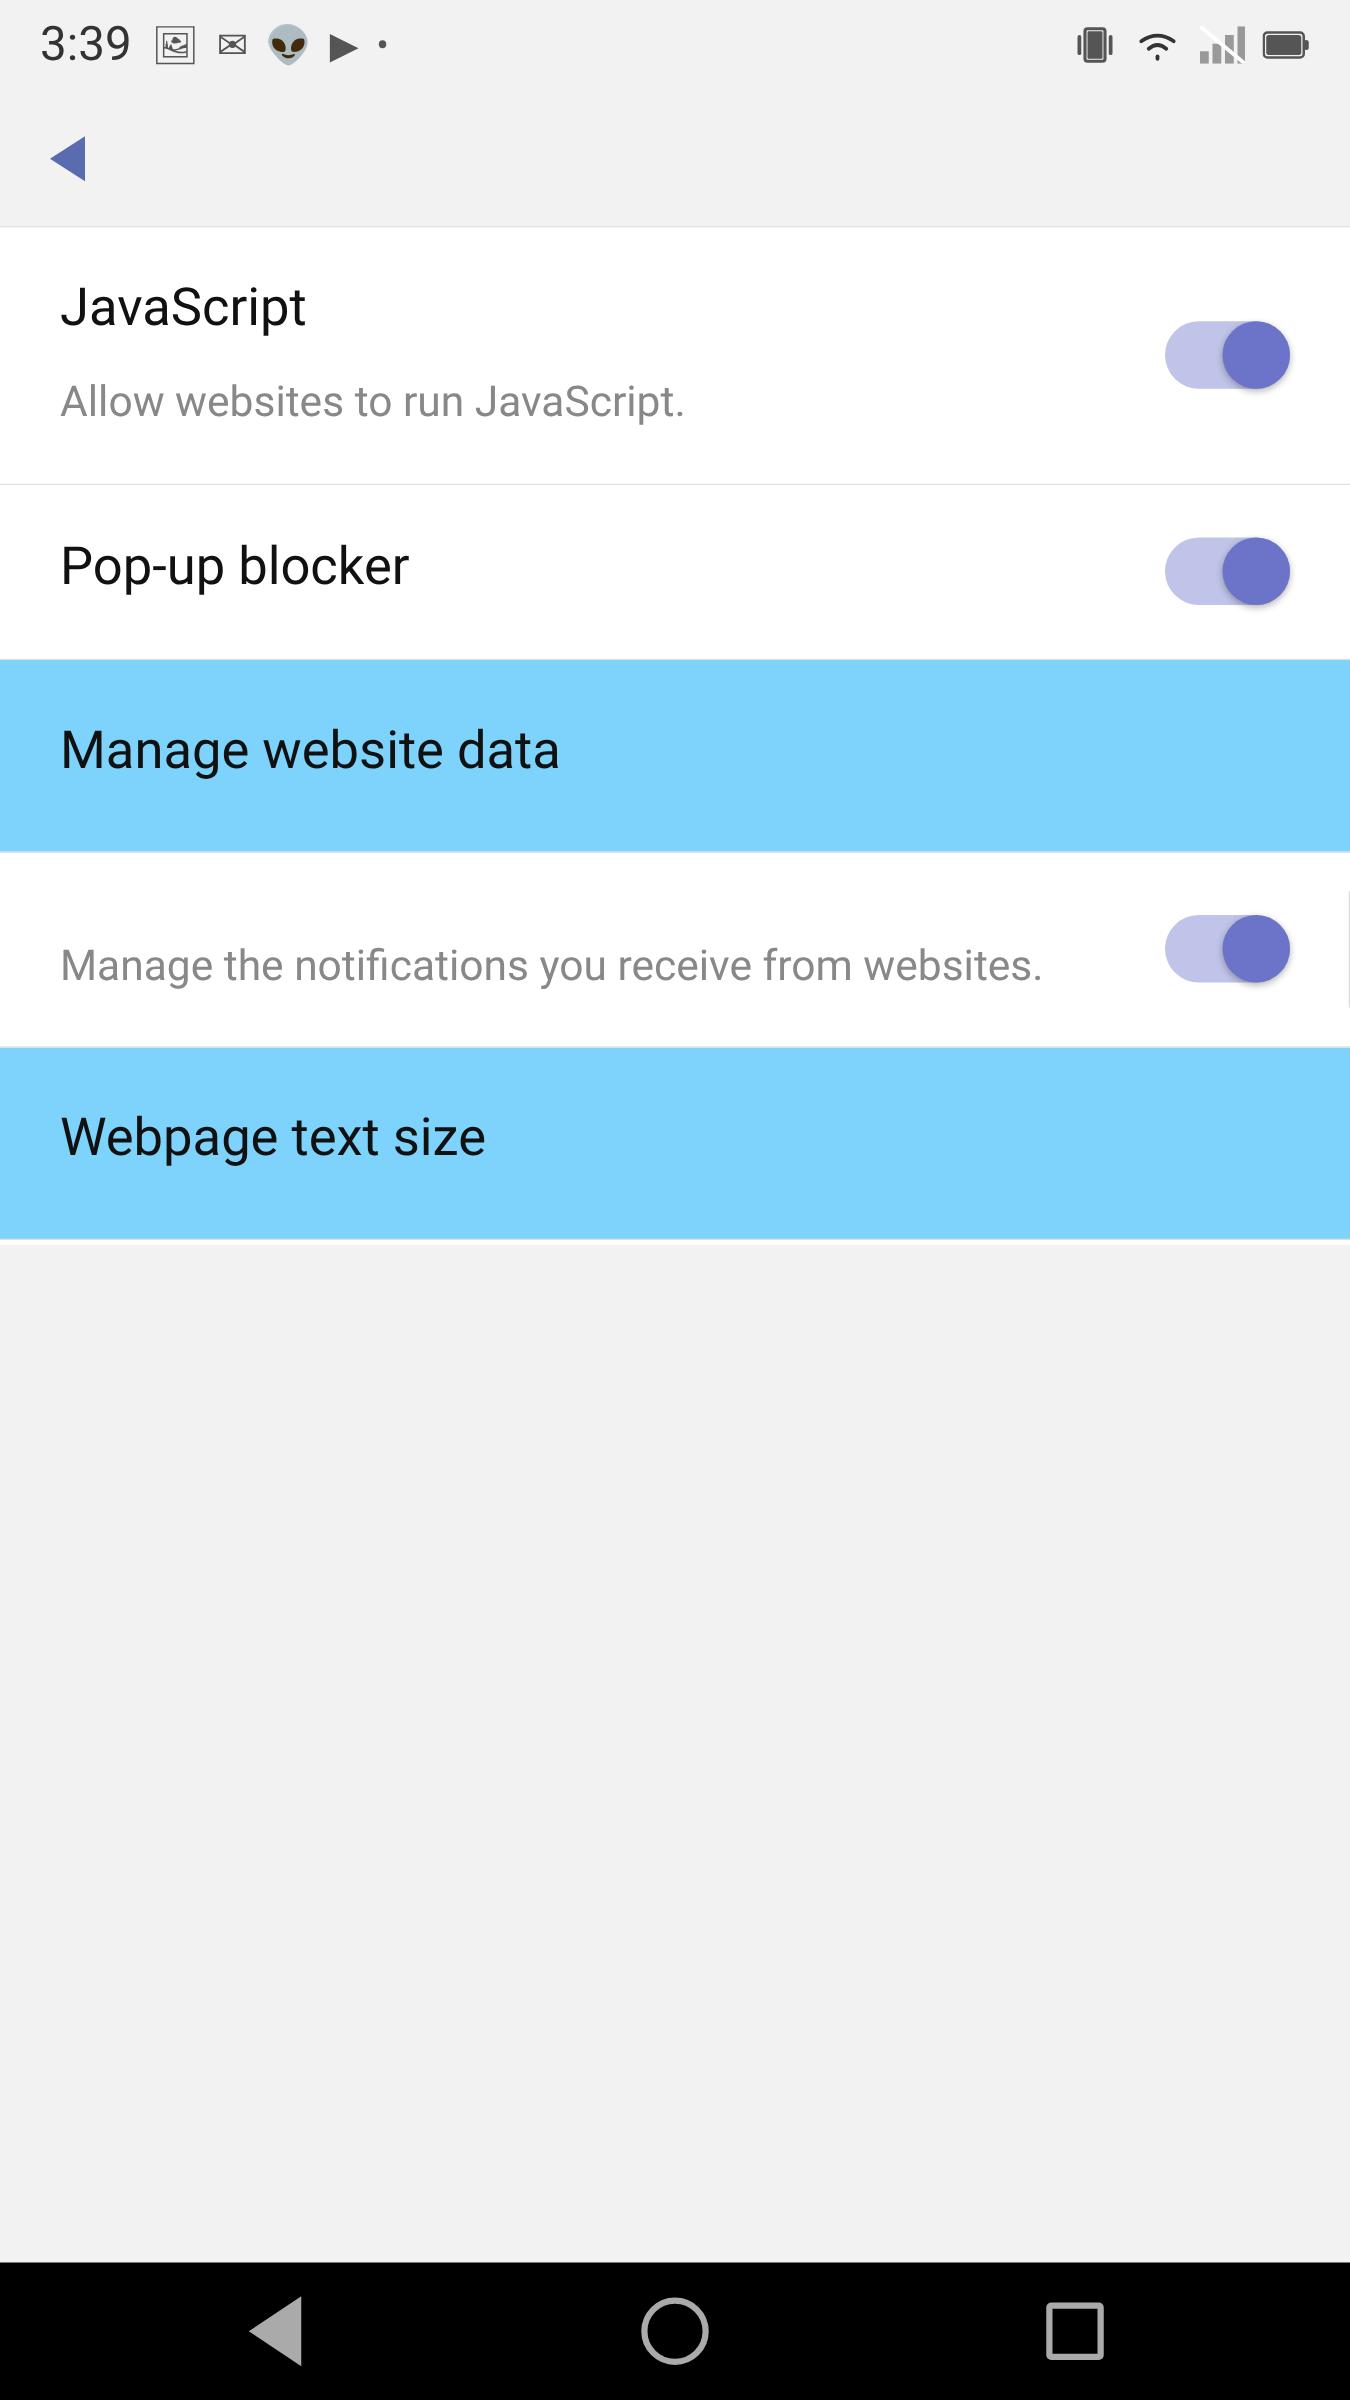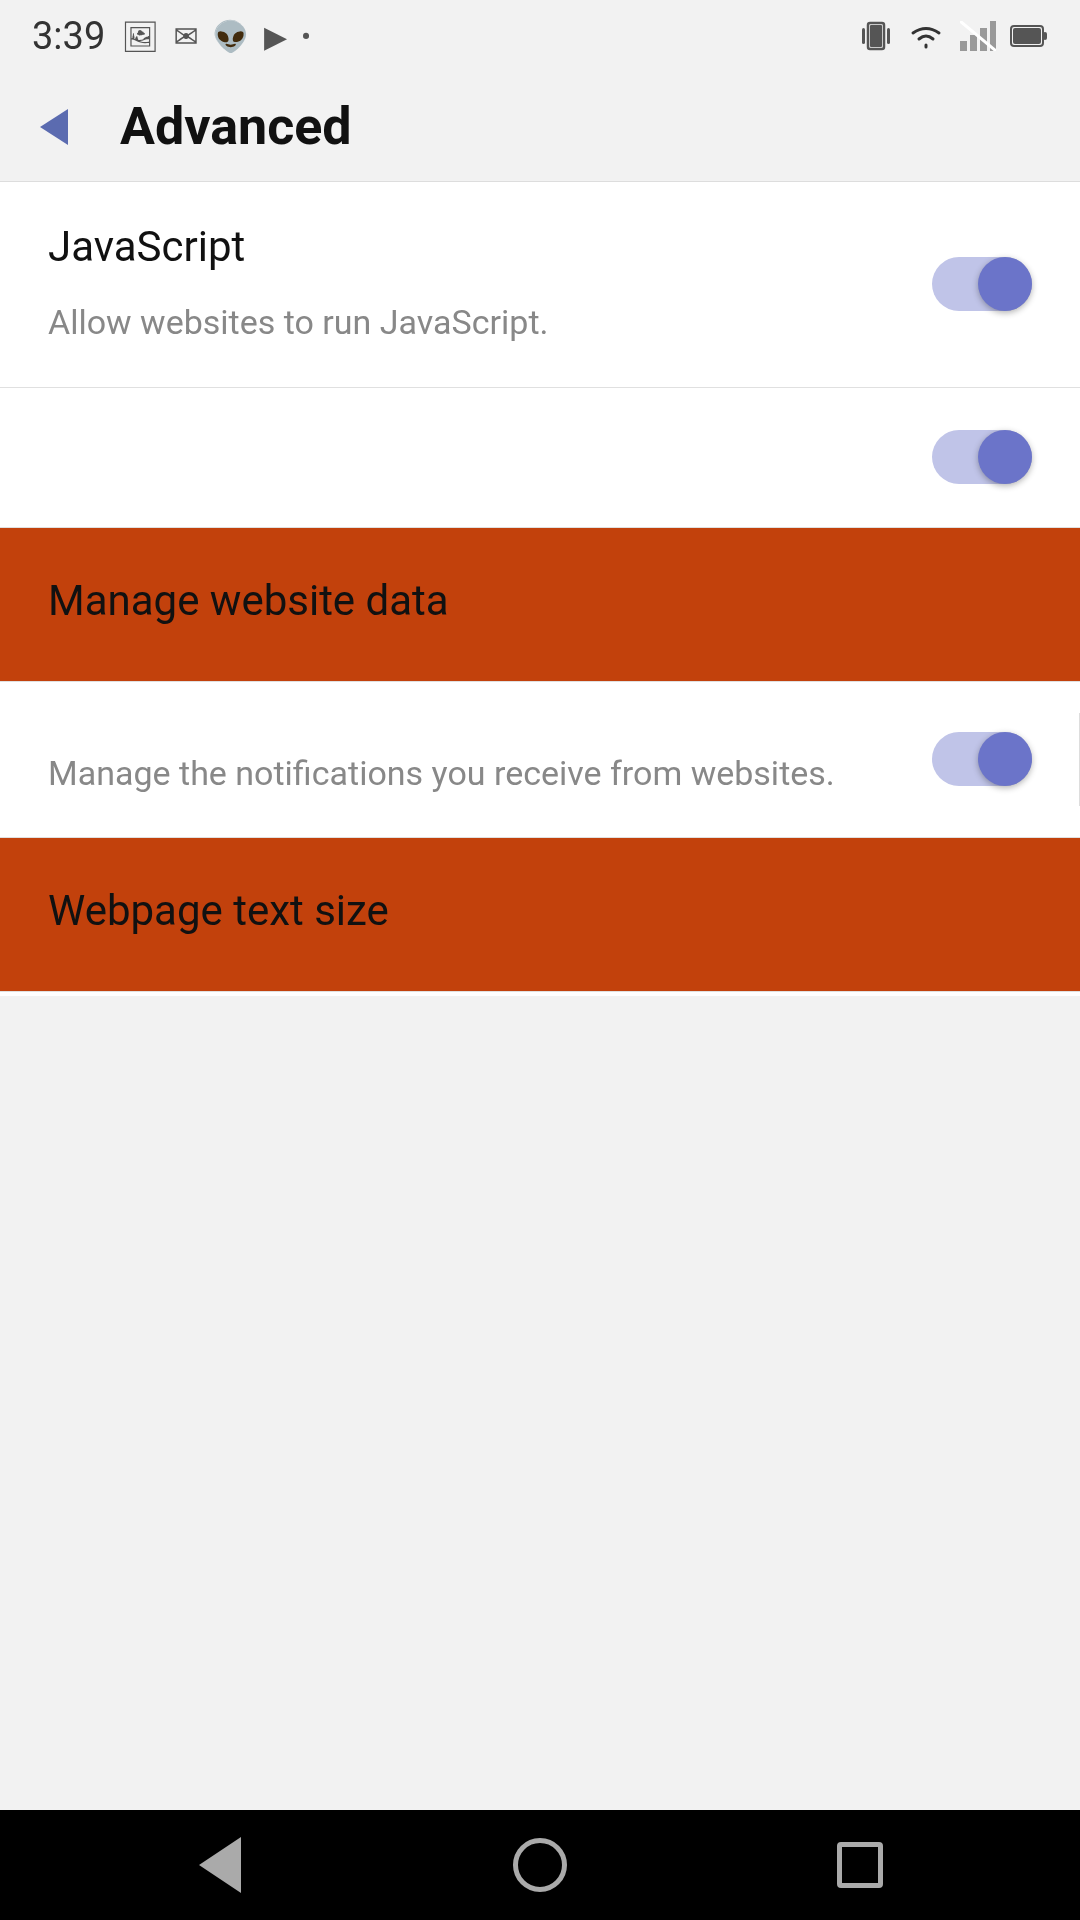--- a/index.html
+++ b/index.html
@@ -157,21 +157,21 @@
       box-shadow: 0 2px 6px rgba(0,0,0,0.3);
     }
 
     
     .settings-item-simple {
       display: flex;
       align-items: center;
       padding: 48px 48px;
       border-bottom: 1px solid #e0e0e0;
       min-height: 120px;
-      background: #c2410c;
+      background: #7dd3fc;
       cursor: pointer;
     }
 
     .settings-item-simple .settings-item-title {
       font-size: 42px;
       color: #111;
     }
 
     
     .empty-space {
@@ -276,39 +276,39 @@
       <rect x="3" y="6" width="28" height="16" rx="2" fill="#555"></rect>
       <rect x="33" y="10" width="4" height="8" rx="2" fill="#555"></rect>
     </svg>
   </div>
 </div>
 
 <div class="header">
   <div class="back-button">
     <div class="back-icon"></div>
   </div>
-  <span class="header-title">Advanced</span>
 </div>
 
 <div class="settings-list">
 
   <div class="settings-item">
     <div class="settings-item-content">
       <div class="settings-item-title">JavaScript</div>
       <div class="settings-item-desc">Allow websites to run JavaScript.</div>
     </div>
     <div class="toggle">
       <div class="toggle-track on">
         <div class="toggle-thumb"></div>
       </div>
     </div>
   </div>
 
   <div class="settings-item">
     <div class="settings-item-content">
+      <div class="settings-item-title">Pop-up blocker</div>
     </div>
     <div class="toggle">
       <div class="toggle-track on">
         <div class="toggle-thumb"></div>
       </div>
     </div>
   </div>
 
   <div class="settings-item-simple">
     <div class="settings-item-title">Manage website data</div>

